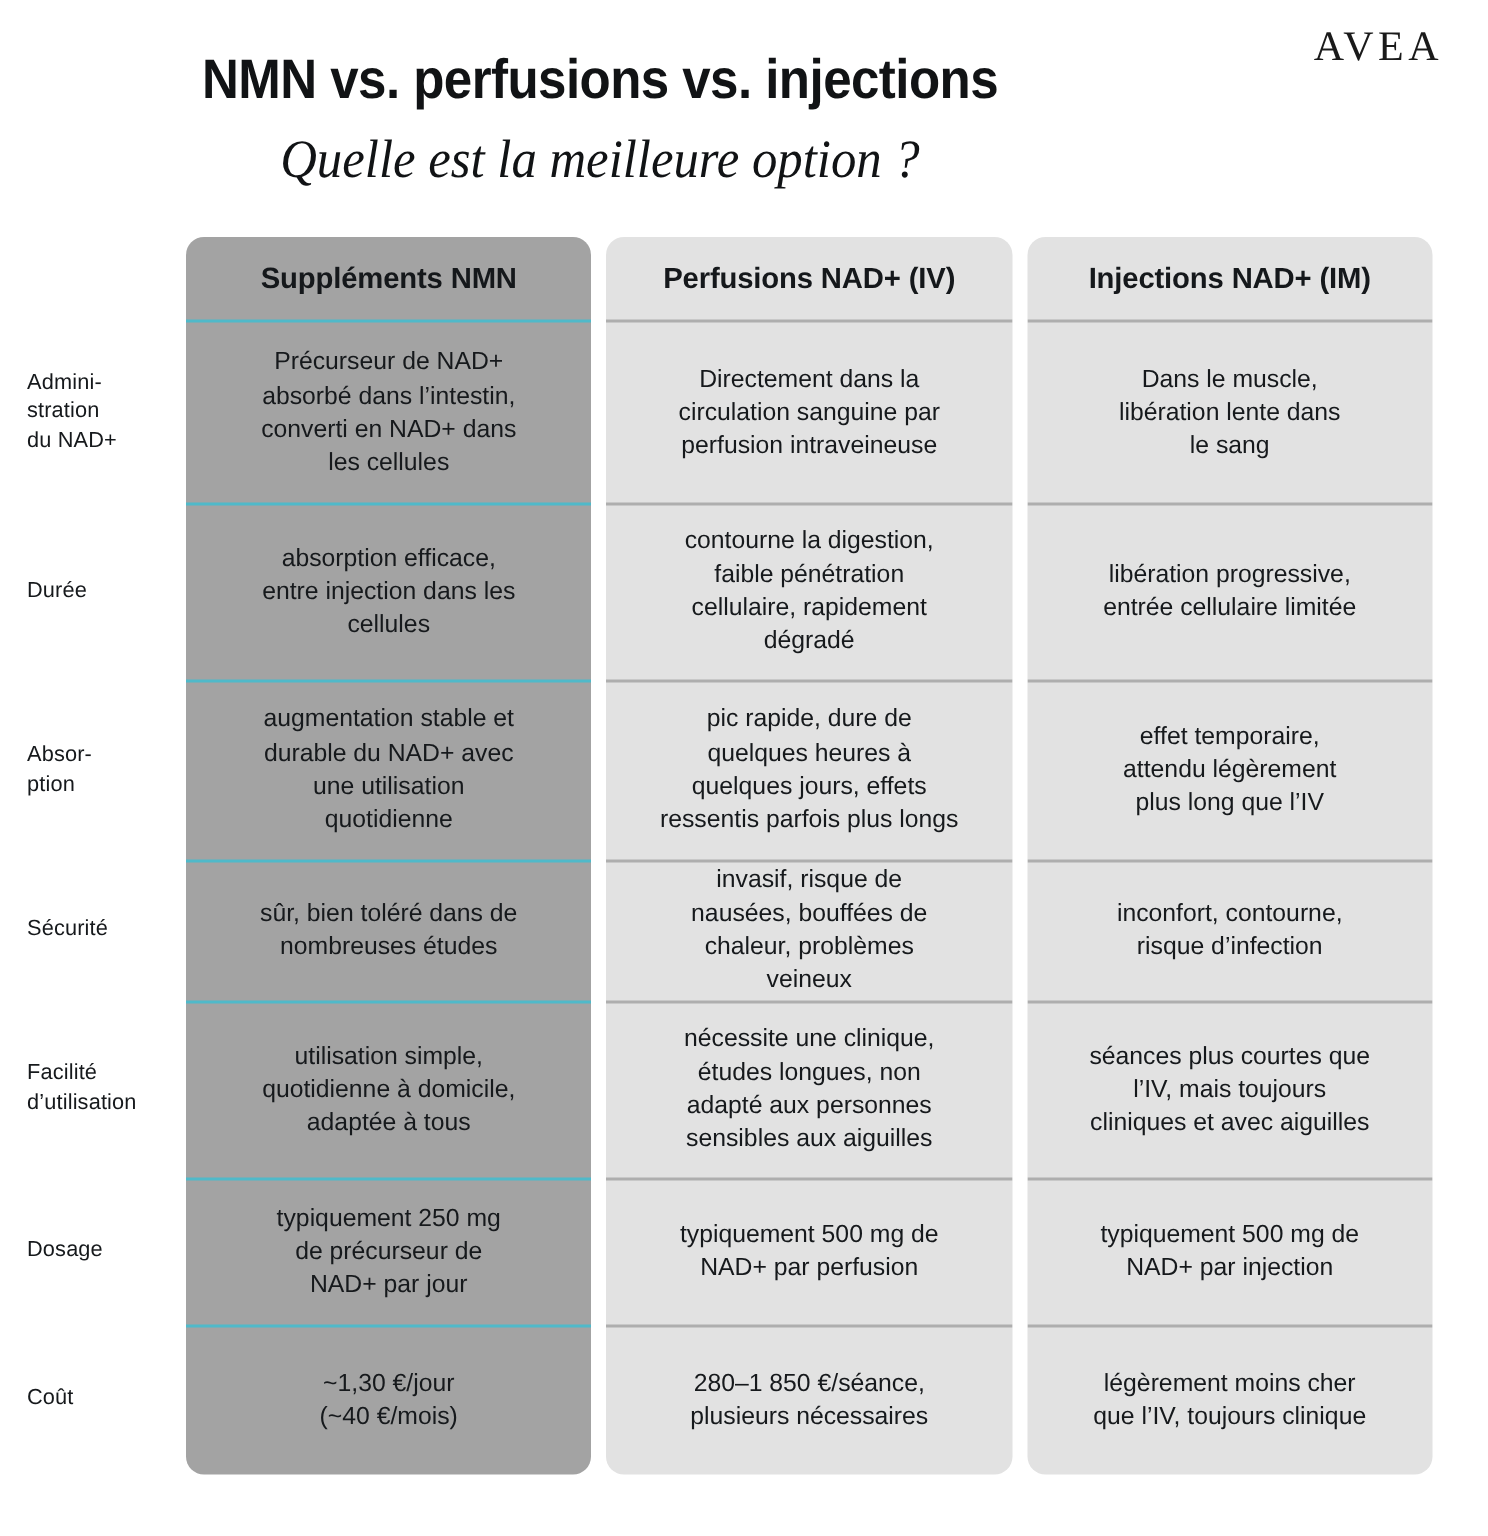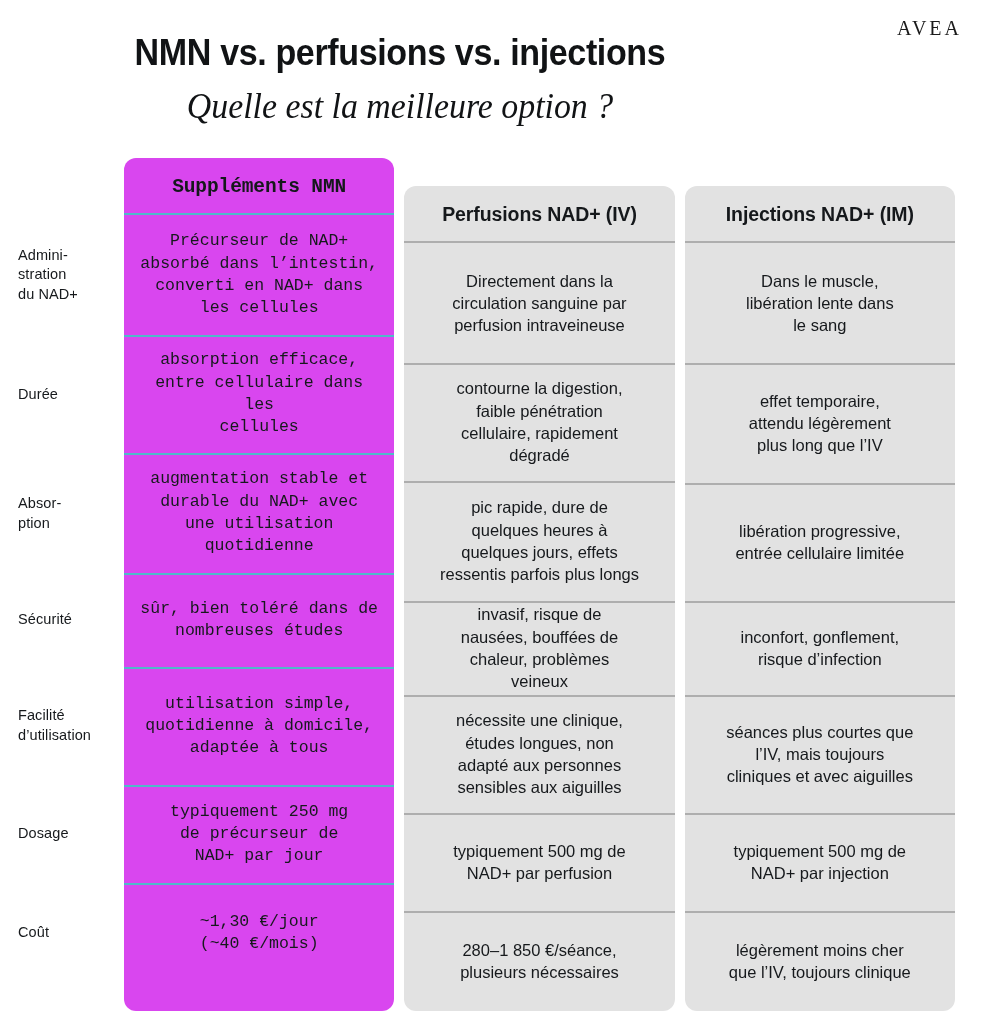--- a/index.html
+++ b/index.html
@@ -15,21 +15,21 @@
     color: #16191c;
     overflow: hidden;
   }
 
   
   .brand {
     position: absolute;
     top: 18px;
     right: 30px;
     font-family: "Liberation Serif", serif;
-    font-size: 20px;
+    font-size: 28px;
     letter-spacing: 3px;
     color: #1a1a1a;
     font-weight: 400;
     line-height: 1;
     margin-left: 18px;
   }
 
   
   .title-block {
     position: absolute;
@@ -91,22 +91,22 @@
     display: flex;
     gap: 10px;
     flex: 1 1 auto;
     padding-right: 37px;
   }
   .col {
     flex: 1 1 0;
     border-radius: 12px;
     overflow: hidden;
   }
-  .col.teal   { background: #d946ef; font-family: Liberation Mono, monospace; }
-  .col.grey   { background: #e2e2e2; margin-top: 28px; }
+  .col.teal   { background: #a3a3a3; }
+  .col.grey   { background: #e2e2e2; }
 
   .colhead {
     height: 57px;
     display: flex;
     align-items: center;
     justify-content: center;
     font-weight: 700;
     font-size: 19.5px;
     letter-spacing: -0.1px;
     color: #15181b;
@@ -183,21 +183,21 @@
 
   <div class="cols">
 
     <div class="col teal">
       <div class="colhead">Suppléments NMN</div>
       <div class="cell h0">Précurseur de NAD+
 absorbé dans l’intestin,
 converti en NAD+ dans
 les cellules</div>
       <div class="cell sep h1">absorption efficace,
-entre cellulaire dans les
+entre injection dans les
 cellules</div>
       <div class="cell sep h2">augmentation stable et
 durable du NAD+ avec
 une utilisation
 quotidienne</div>
       <div class="cell sep h3">sûr, bien toléré dans de
 nombreuses études</div>
       <div class="cell sep h4">utilisation simple,
 quotidienne à domicile,
 adaptée à tous</div>
@@ -233,26 +233,26 @@
 NAD+ par perfusion</div>
       <div class="cell sep h6">280–1 850 €/séance,
 plusieurs nécessaires</div>
     </div>
 
     <div class="col grey">
       <div class="colhead">Injections NAD+ (IM)</div>
       <div class="cell h0">Dans le muscle,
 libération lente dans
 le sang</div>
+      <div class="cell sep h1">libération progressive,
+entrée cellulaire limitée</div>
       <div class="cell sep h2">effet temporaire,
 attendu légèrement
 plus long que l’IV</div>
-      <div class="cell sep h1">libération progressive,
-entrée cellulaire limitée</div>
-      <div class="cell sep h3">inconfort, gonflement,
+      <div class="cell sep h3">inconfort, contourne,
 risque d’infection</div>
       <div class="cell sep h4">séances plus courtes que
 l’IV, mais toujours
 cliniques et avec aiguilles</div>
       <div class="cell sep h5">typiquement 500 mg de
 NAD+ par injection</div>
       <div class="cell sep h6">légèrement moins cher
 que l’IV, toujours clinique</div>
     </div>
 

